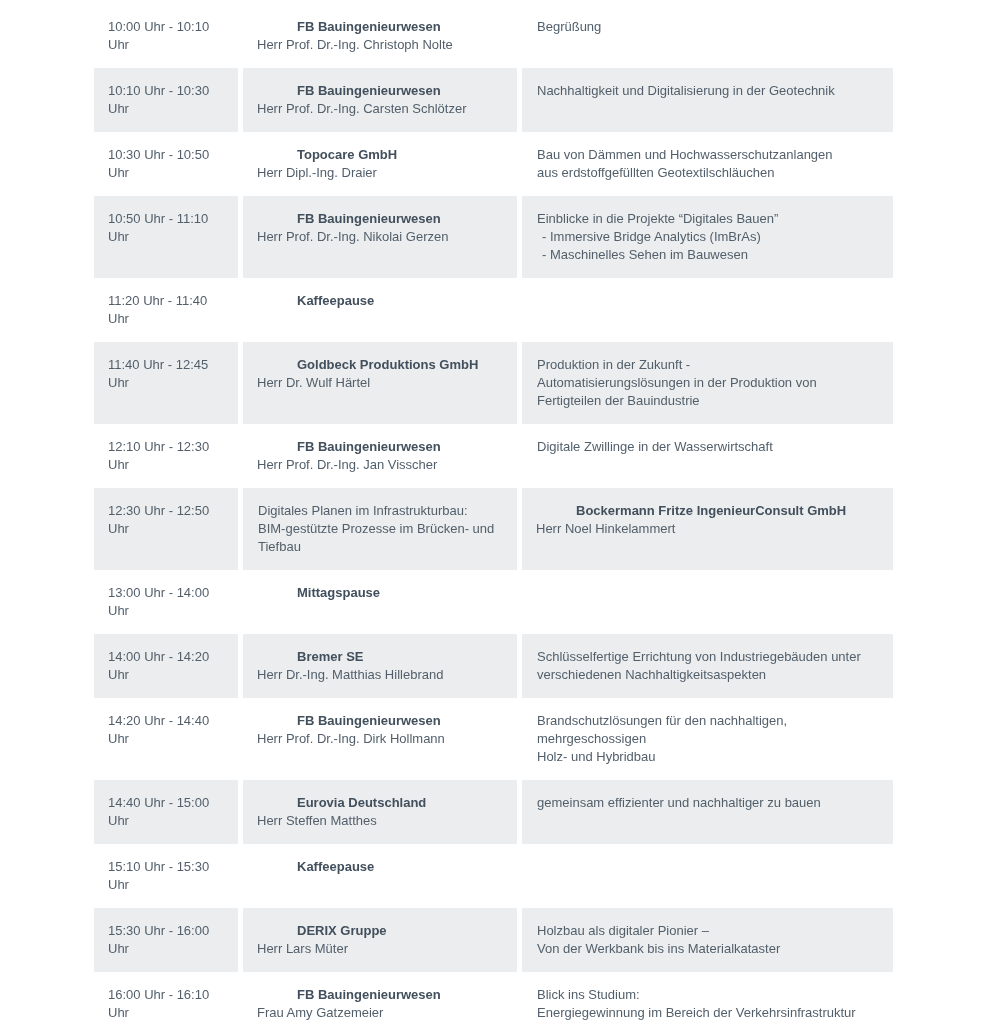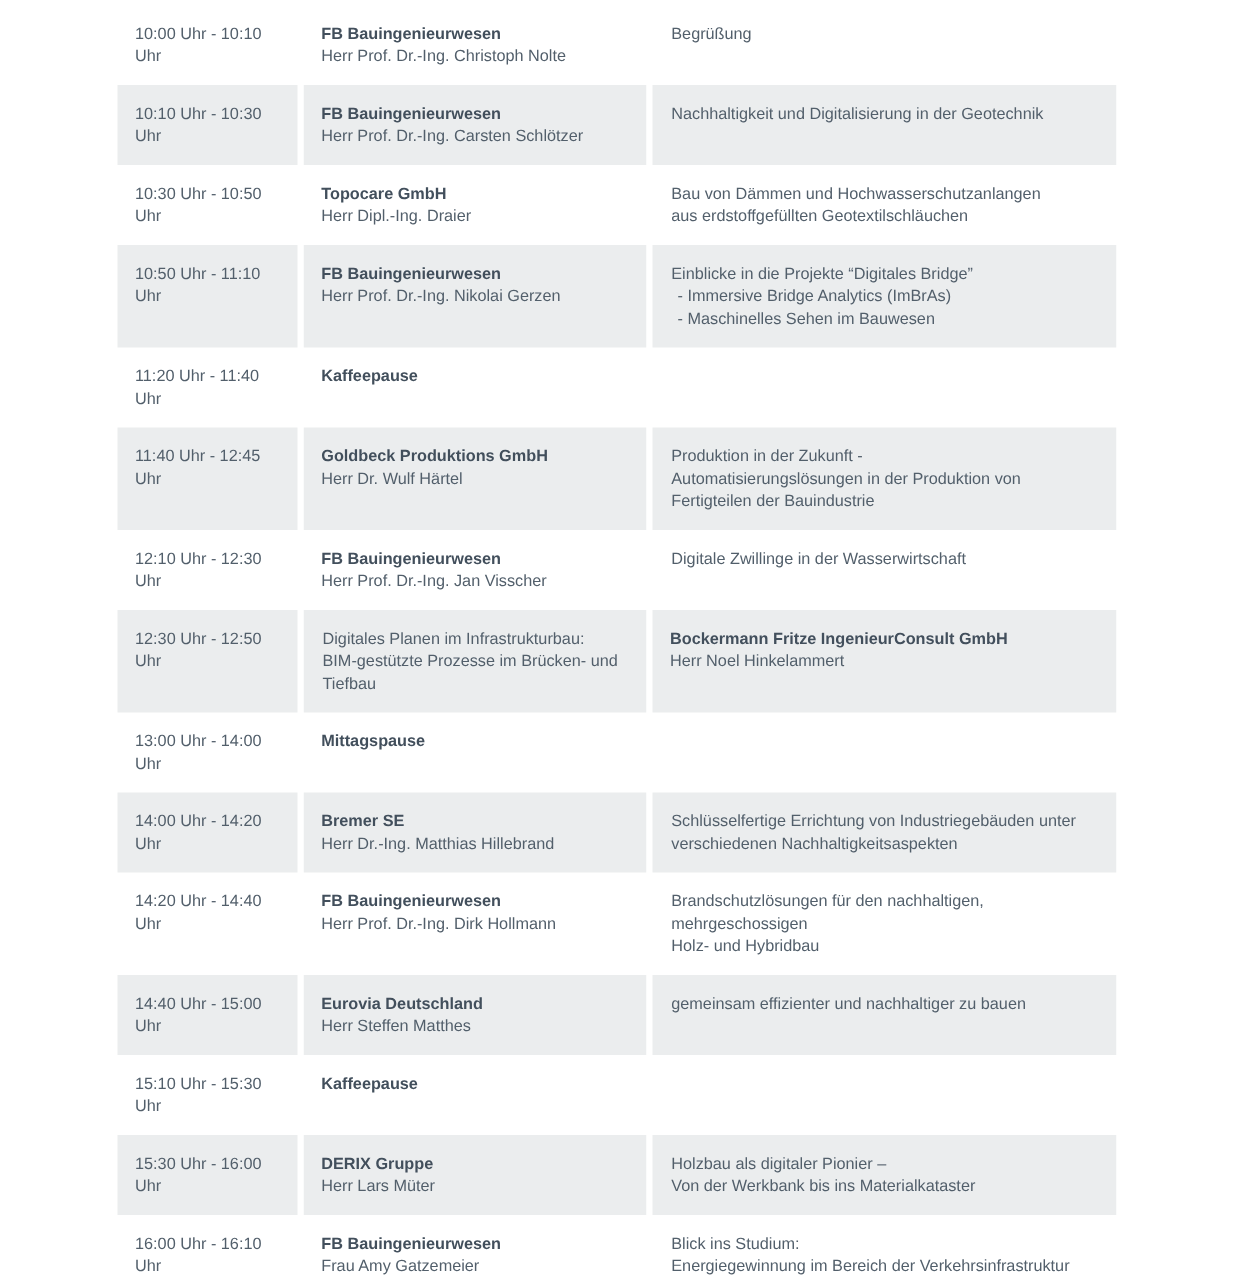--- a/index.html
+++ b/index.html
@@ -40,20 +40,21 @@
   .cell {
     padding: 14px 10px 14px 14px;
     font-size: 13px;
     line-height: 18px;
     color: var(--text);
   }
   .title-cell { padding-left: 15px; }
   .org {
     font-weight: bold;
     color: var(--text-bold);
+    margin-left: 40px;
   }
   .person { color: var(--text); }
   .title-line.indent { padding-left: 5px; }
 </style>
 </head>
 <body>
 
 <div class="schedule">
     <div class="row">
       <div class="cell time-cell">10:00 Uhr - 10:10 Uhr</div>
@@ -86,21 +87,21 @@
         <div class="title-line">aus erdstoffgefüllten Geotextilschläuchen</div>
       </div>
     </div>
     <div class="row shaded">
       <div class="cell time-cell">10:50 Uhr - 11:10 Uhr</div>
       <div class="cell speaker-cell">
         <div class="org">FB Bauingenieurwesen</div>
         <div class="person">Herr Prof. Dr.-Ing. Nikolai Gerzen</div>
       </div>
       <div class="cell title-cell">
-        <div class="title-line">Einblicke in die Projekte “Digitales Bridge”</div>
+        <div class="title-line">Einblicke in die Projekte “Digitales Bauen”</div>
         <div class="title-line indent">- Immersive Bridge Analytics (ImBrAs)</div>
         <div class="title-line indent">- Maschinelles Sehen im Bauwesen</div>
       </div>
     </div>
     <div class="row">
       <div class="cell time-cell">11:20 Uhr - 11:40 Uhr</div>
       <div class="cell speaker-cell">
         <div class="org">Kaffeepause</div>
       </div>
       <div class="cell title-cell"></div>

